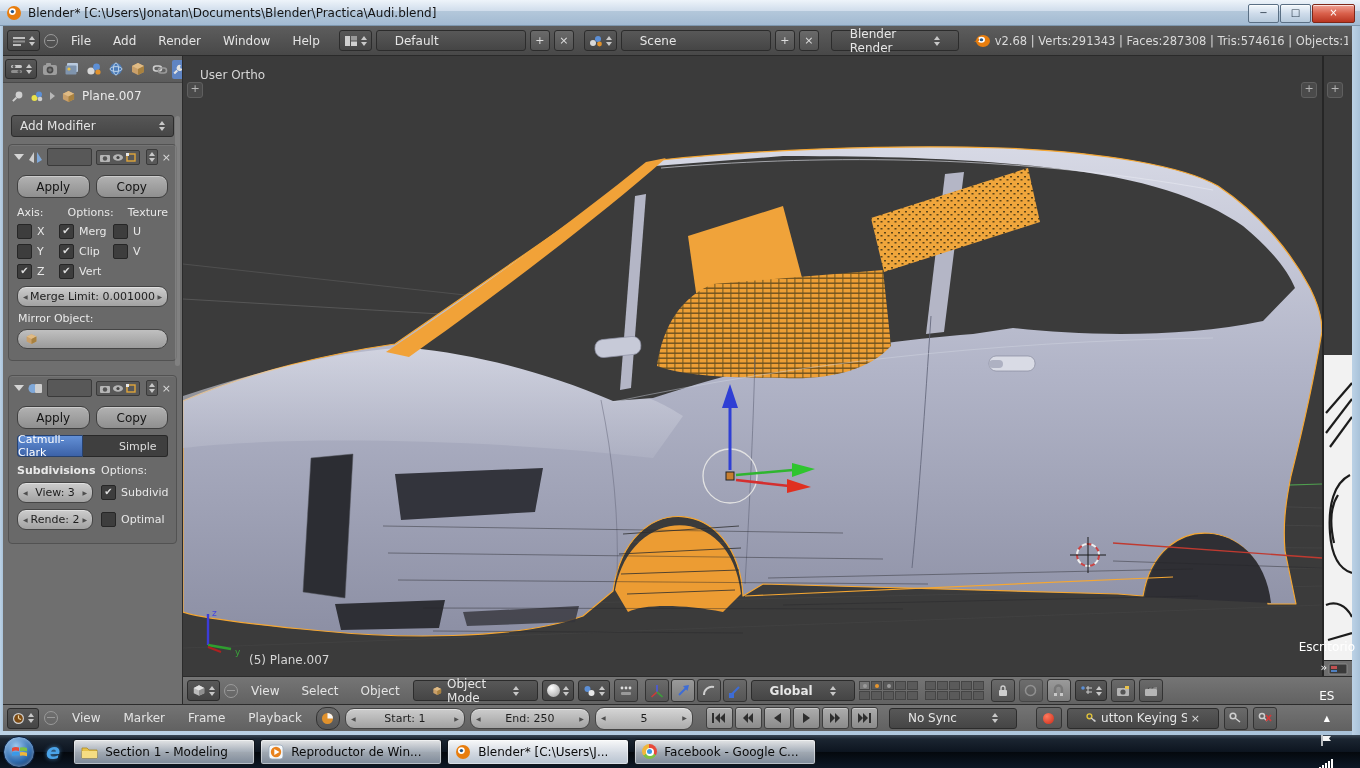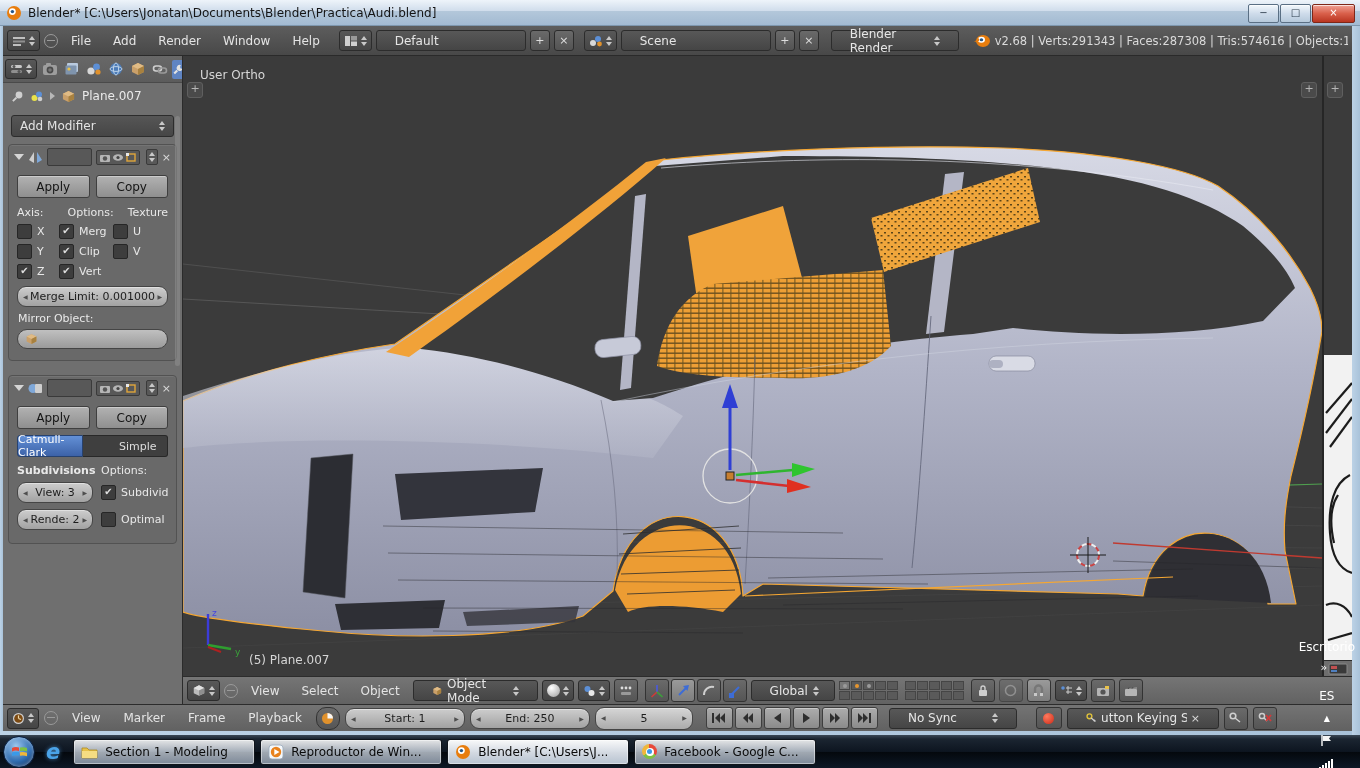--- a/index.html
+++ b/index.html
@@ -37,21 +37,21 @@
   .tabicon.active{background:#5f84c2;}
   .crumb{height:26px;display:flex;align-items:center;gap:6px;padding:0 8px;font-size:12px;color:#eaeaea;}
   .tri-r{width:0;height:0;border-top:4px solid transparent;border-bottom:4px solid transparent;border-left:5px solid #b8b8b8;}
   .addmod{margin:6px 8px;height:22px;background:linear-gradient(#565656,#464646);border:1px solid #2c2c2c;border-radius:3px;display:flex;align-items:center;padding:0 8px;color:#e2e2e2;font-size:12px;box-sizing:border-box;}
   .modbox{margin:7px 5px;background:#696969;border:1px solid #525252;border-radius:4px;box-shadow:inset 0 1px 0 rgba(255,255,255,.08);padding-bottom:7px;}
   .modhead{height:24px;display:flex;align-items:center;gap:4px;padding:0 5px;}
   .tri-d{width:0;height:0;border-left:5px solid transparent;border-right:5px solid transparent;border-top:6px solid #d5d5d5;}
   .mname{flex:1;height:16px;background:#585858;border:1px solid #3a3a3a;border-radius:2px;min-width:6px;}
   .mtoggles{display:flex;gap:1px;background:#585858;border:1px solid #3a3a3a;border-radius:2px;padding:1px 2px;}
   .btnrow{display:flex;gap:6px;margin:6px 8px;}
-  .btn{flex:1;background:linear-gradient(#b2b2b2,#8f8f8f);border:1px solid #3f3f3f;border-radius:3px;color:#141414;font-size:12px;height:21px;display:flex;align-items:center;justify-content:center;box-shadow:inset 0 1px 0 rgba(255,255,255,.35);}
+  .btn{flex:1;background:linear-gradient(#b2b2b2,#8f8f8f);border:1px solid #3f3f3f;border-radius:9px;color:#141414;font-size:12px;height:21px;display:flex;align-items:center;justify-content:center;box-shadow:inset 0 1px 0 rgba(255,255,255,.35);}
   .lblrow{display:flex;margin:8px 8px 2px 8px;font-size:11px;color:#e8e8e8;}
   .chkrow{display:flex;align-items:center;margin:5px 8px;font-size:11px;color:#e8e8e8;}
   .chk{width:13px;height:13px;background:#3d3d3d;border:1px solid #262626;border-radius:2px;color:#dedede;font-size:10px;line-height:12px;text-align:center;flex:none;}
   .pill{position:relative;height:19px;border-radius:9px;background:linear-gradient(#cdcdcd,#a2a2a2);border:1px solid #454545;color:#1d1d1d;font-size:11px;display:flex;align-items:center;justify-content:center;box-shadow:inset 0 1px 0 rgba(255,255,255,.4);}
   .pill::before{content:"◀";font-size:6px;color:#4e4e4e;position:absolute;left:5px;top:6px;}
   .pill::after{content:"▶";font-size:6px;color:#4e4e4e;position:absolute;right:5px;top:6px;}
   .seg{display:flex;margin:4px 8px;}
   .seg .on{flex:1.1;height:20px;background:linear-gradient(#6390d6,#3c62a8);color:#fff;font-size:11px;display:flex;align-items:center;justify-content:center;border:1px solid #27426f;border-radius:3px 0 0 3px;}
   .seg .off{flex:1;height:20px;background:#3f3f3f;color:#ddd;font-size:11px;display:flex;align-items:center;justify-content:center;border:1px solid #282828;border-left:none;border-radius:0 3px 3px 0;padding-left:25px;}
   .objfield{margin:4px 8px;height:20px;border-radius:10px;background:linear-gradient(#c0c0c0,#9b9b9b);border:1px solid #454545;display:flex;align-items:center;padding:0 7px;gap:5px;box-sizing:border-box;}
@@ -621,21 +621,21 @@
             <path d="M2 11 A 8 8 0 0 1 12 3" fill="none" stroke="#cfcfcf" stroke-width="2"></path>
           </svg>
       </div>
       <div class="manip">
         <svg width="14" height="14" viewBox="0 0 14 14">
             <line x1="3" y1="11" x2="11" y2="3" stroke="#3d6cd6" stroke-width="2"></line>
             <rect x="1" y="9" width="5" height="5" fill="#3d6cd6"></rect>
           </svg>
       </div>
     </div>
-    <div class="dd" style="width:84px;">
+    <div class="dd" style="width:104px;font-weight:bold;">
       <span>Global</span>
       <span class="ud">
           <span class="tu"></span>
           <span class="td"></span>
         </span>
     </div>
     <div class="layers">
       <div class="lcell cur">
           <span class="dot"></span>
         </div>

